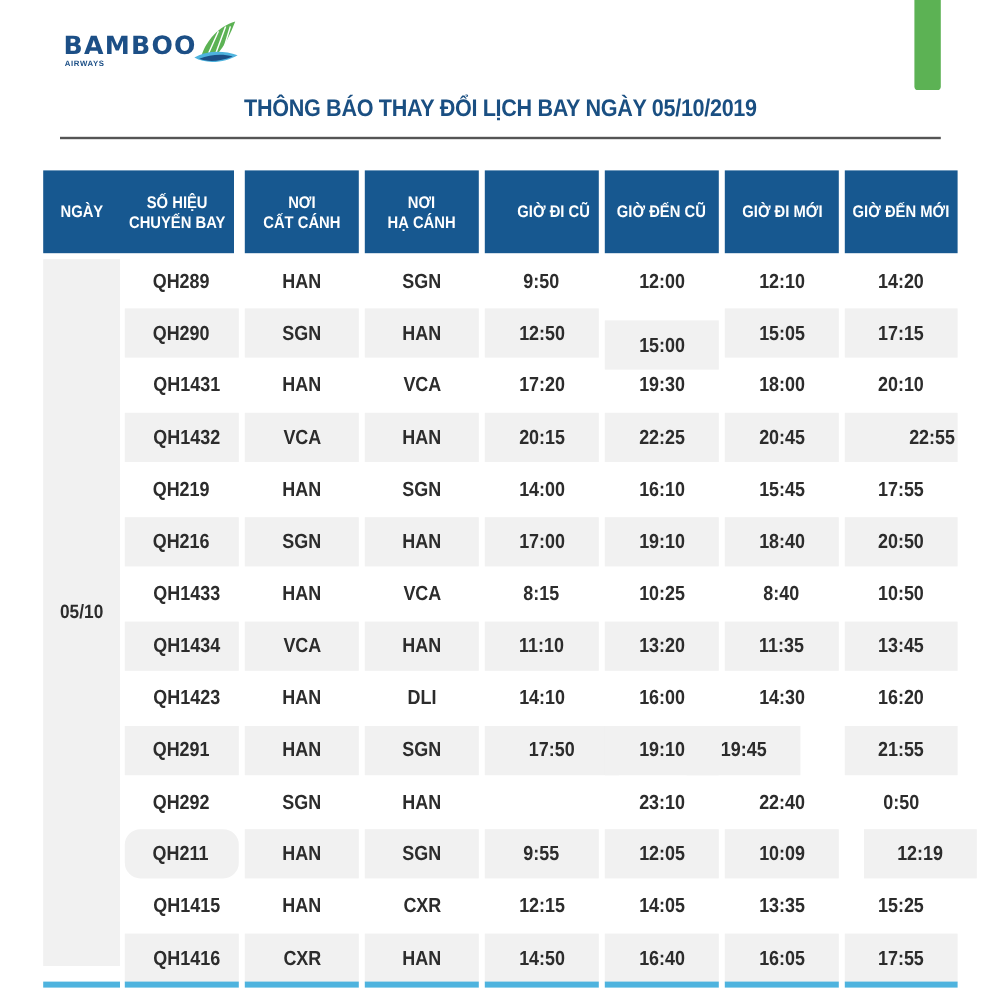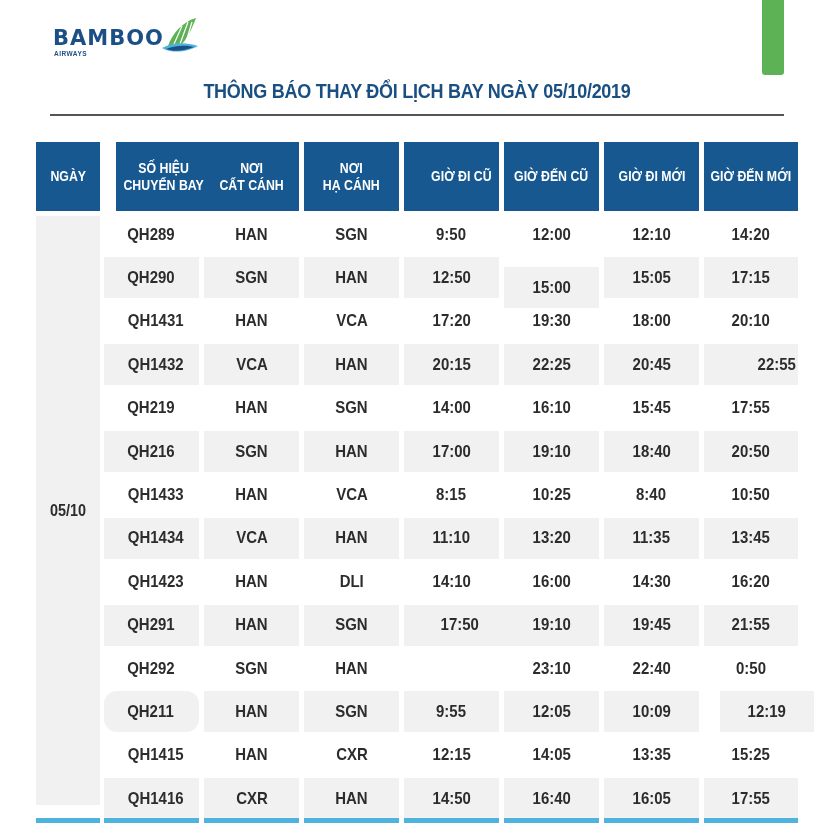--- a/index.html
+++ b/index.html
@@ -45,21 +45,21 @@
 
 <div class="green-tab"></div>
 
 <div class="title">THÔNG BÁO THAY ĐỔI LỊCH BAY NGÀY 05/10/2019</div>
 <div class="title-rule"></div>
 
 <div>
   <div class="hdr" style="left:36px;width:64px;">
     <span>NGÀY</span>
   </div>
-  <div class="hdr" style="left:116px;width:95px;justify-content:center;">
+  <div class="hdr" style="left:100px;width:95px;justify-content:center;">
     <div>
         <span>SỐ HIỆU</span>
         <span>CHUYẾN BAY</span>
       </div>
   </div>
   <div class="hdr" style="left:204px;width:95px;">
     <div>
         <span>NƠI</span>
         <span>CẤT CÁNH</span>
       </div>
@@ -304,21 +304,21 @@
         </div>
         <div class="cell shade" style="left: 304px; width: 95px; top: 604.6px;">
           <span>SGN</span>
         </div>
         <div class="cell shade" style="left: 404px; width: 112px; top: 604.6px;">
           <span>17:50</span>
         </div>
         <div class="cell shade" style="left: 504px; width: 95px; top: 604.6px;">
           <span>19:10</span>
         </div>
-        <div class="cell shade" style="left: 604px; width: 95px; top: 604.6px; align-items: center;">
+        <div class="cell shade" style="left: 572px; width: 95px; top: 604.6px; align-items: center;">
           <span>19:45</span>
         </div>
         <div class="cell shade" style="left: 704px; width: 94px; top: 604.6px;">
           <span>21:55</span>
         </div>
       </div>
       <div>
         <div class="cell flight" style="left: 104px; width: 95px; top: 648px;">
           <span>QH292</span>
         </div>

